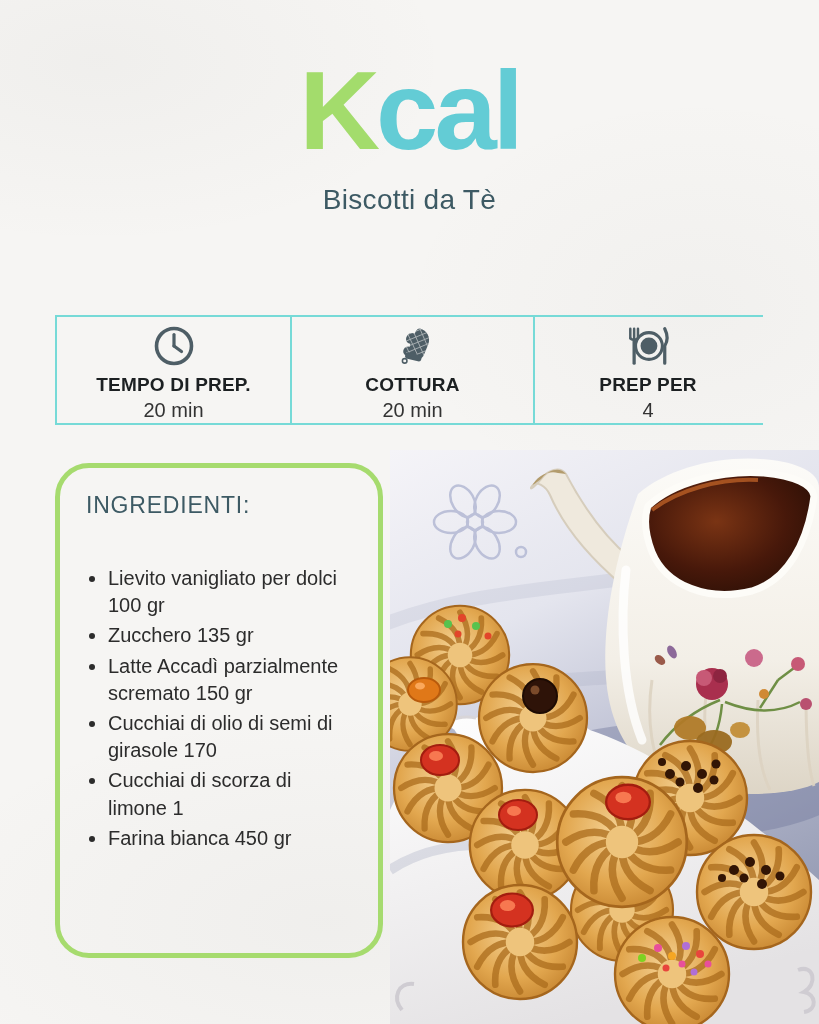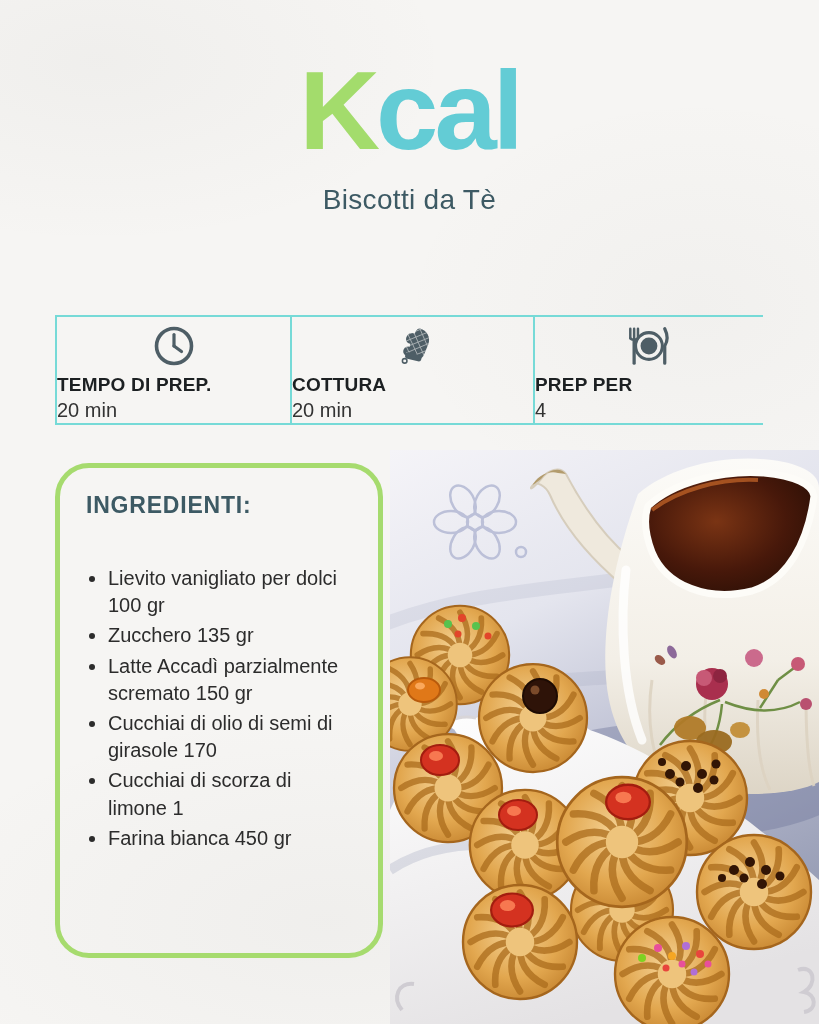--- a/index.html
+++ b/index.html
@@ -31,37 +31,37 @@
   }
   
   .info-bar{
     position:absolute;left:55px;top:315px;width:708px;height:110px;
     display:flex;
     border-top:2px solid var(--divider-teal,#76dad7);
     border-bottom:2px solid var(--divider-teal,#76dad7);
   }
   .info-col{
     border-left:2px solid var(--divider-teal,#76dad7);
-    display:flex;flex-direction:column;justify-content:center;
+    display:flex;flex-direction:column;align-items:center;justify-content:center;
     padding-top:4px;
   }
   .info-col.c1{width:235px;}
   .info-col.c2{width:243px;}
   .info-col.c3{width:228px;}
   .info-icon{height:46px;display:flex;align-items:center;justify-content:center;margin-bottom:5px;}
   .info-label{font-size:19px;font-weight:700;color:var(--text-dark,#1c2022);letter-spacing:0.2px;}
   .info-value{font-size:20px;color:var(--text-body,#333);margin-top:3px;}
   
   .card{
     position:absolute;left:55px;top:463px;width:328px;height:495px;
     border:5px solid var(--card-border-green,#a6db6e);border-radius:34px;
     padding:24px 18px 0 26px;
   }
   .card-heading{
-    font-size:23px;font-weight:700;color:var(--heading-teal,#3d5a64);letter-spacing:0.8px;
+    font-size:23px;font-weight:400;color:var(--heading-teal,#3d5a64);letter-spacing:0.8px;
   }
   .card ul{margin-top:46px;padding-left:22px;list-style:disc;}
   .card li{
     font-size:20px;color:#2c2c2c;line-height:1.36;margin-bottom:3px;
     max-width:245px;
   }
   
   .photo{position:absolute;left:390px;top:450px;width:429px;height:574px;}
   .photo svg{display:block;}
 </style>

